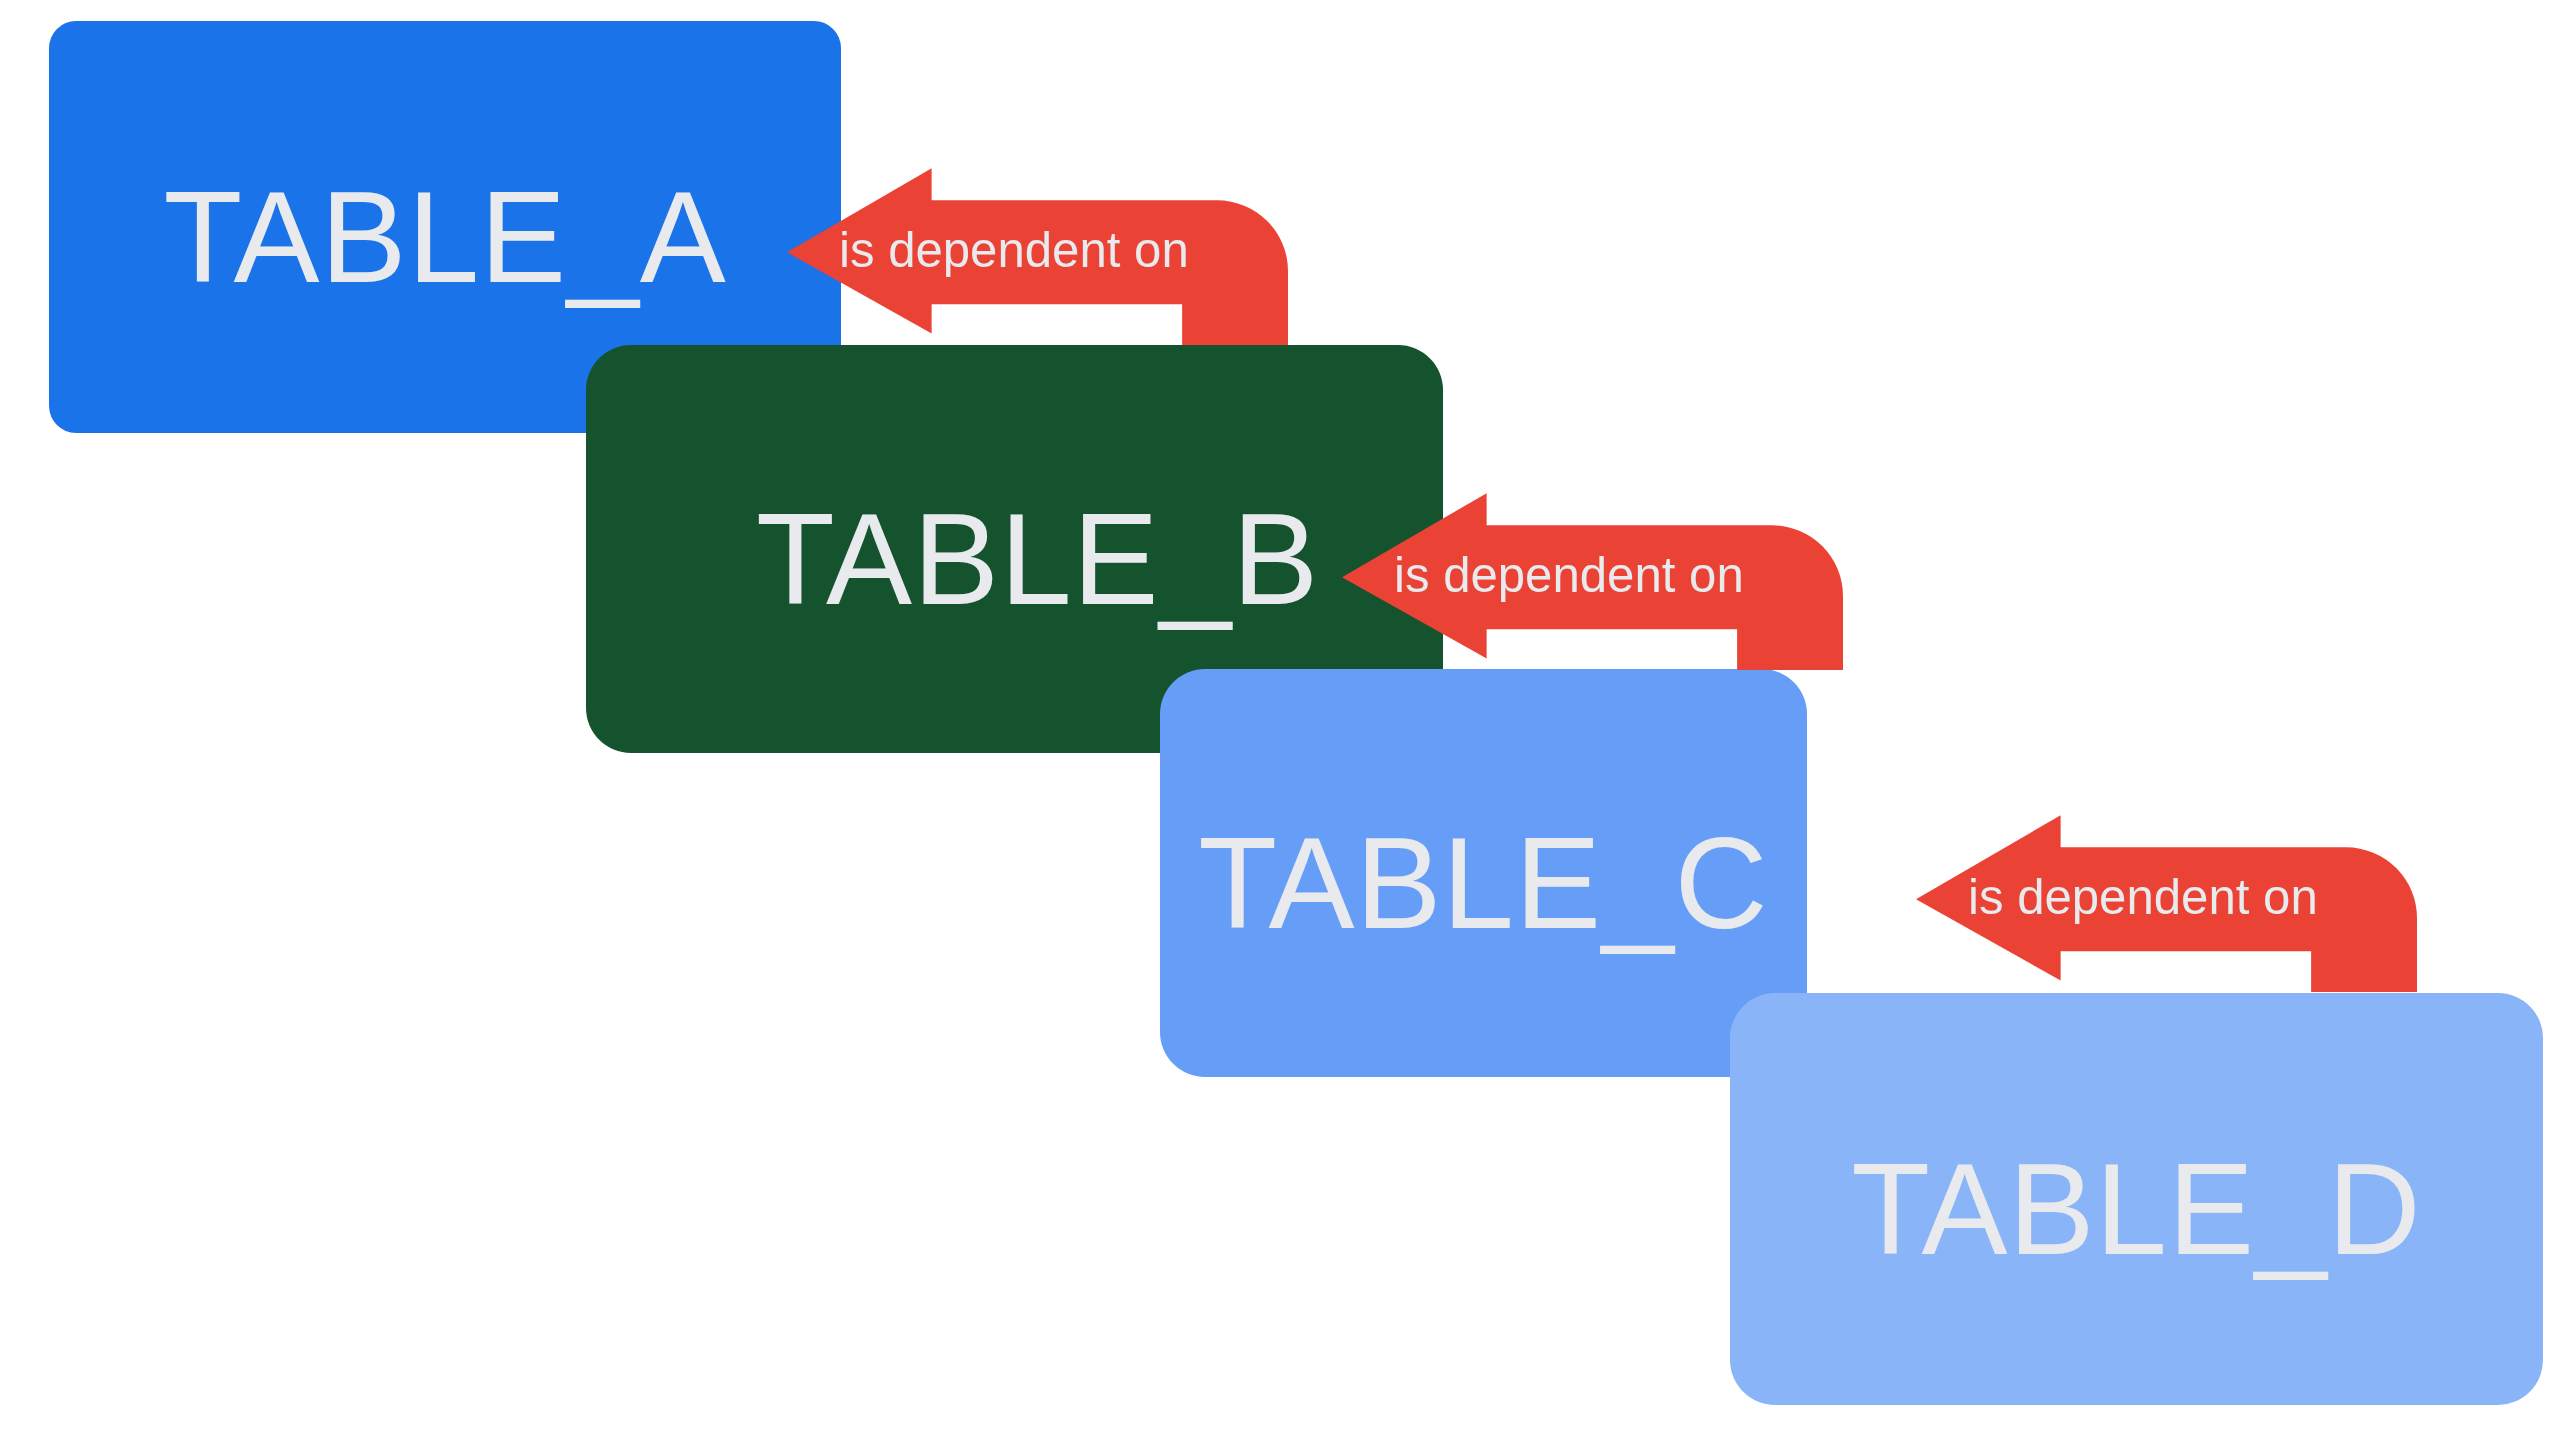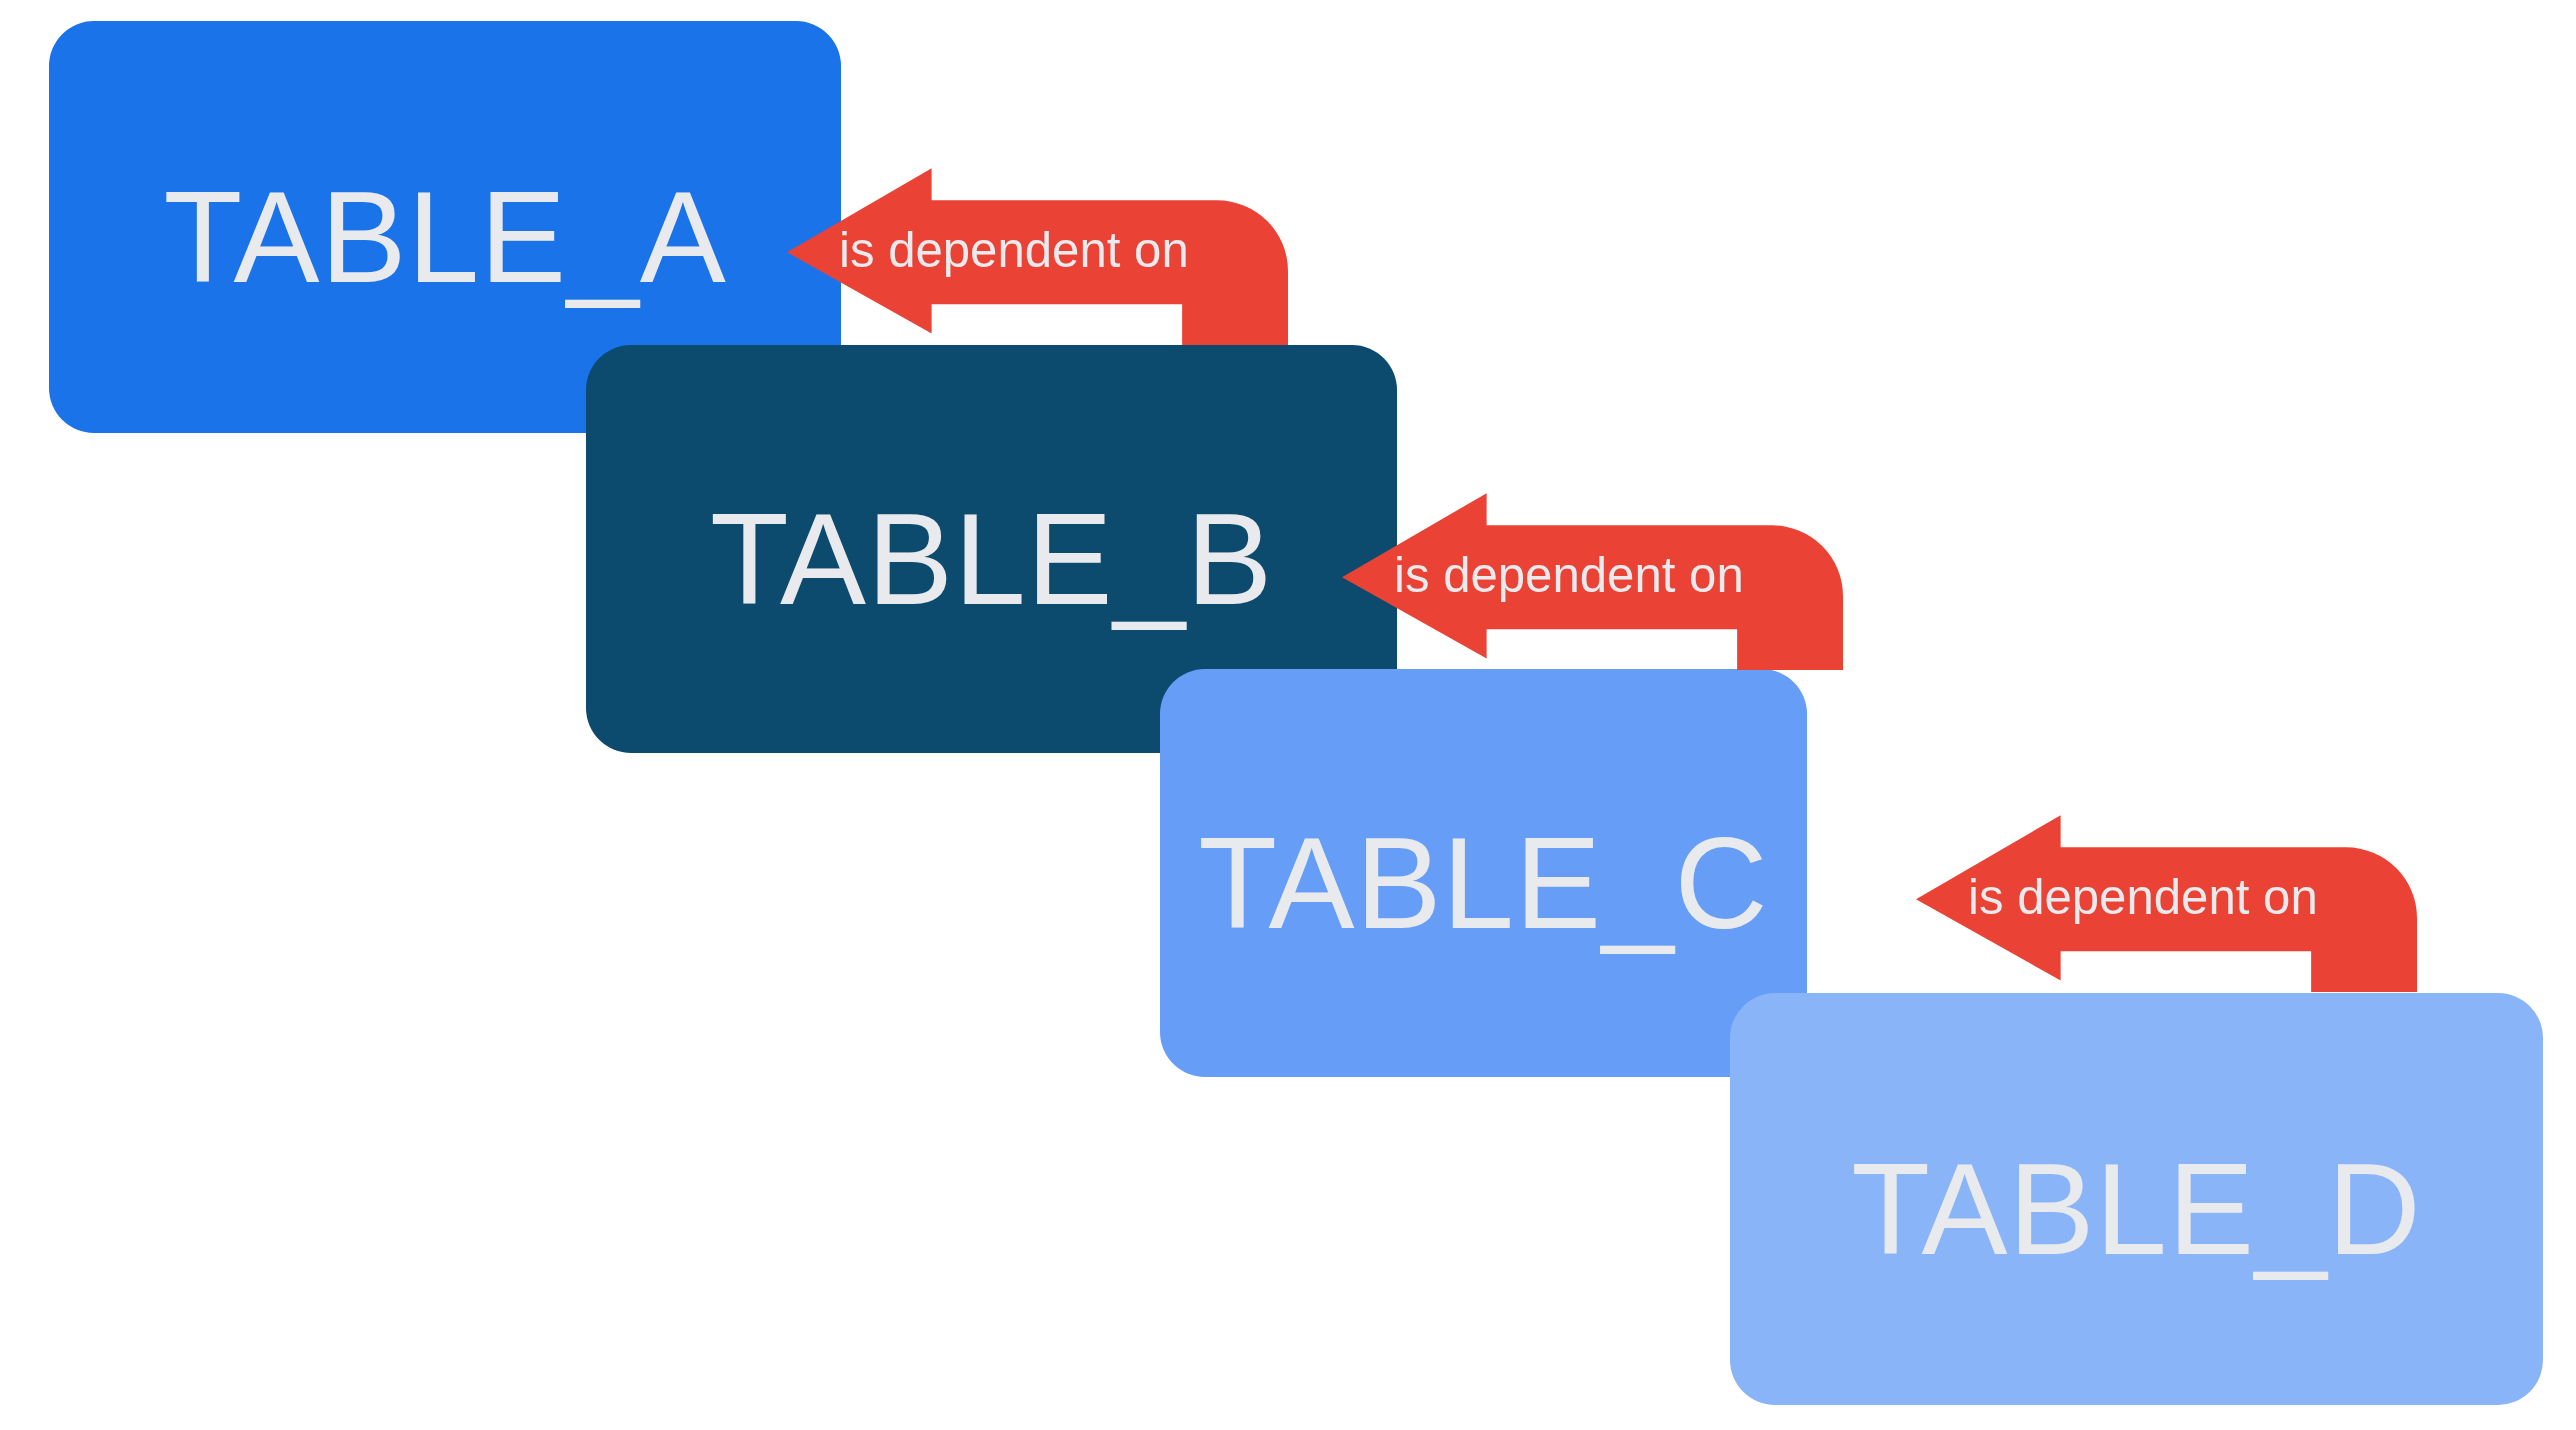--- a/index.html
+++ b/index.html
@@ -52,25 +52,25 @@
     font-family: "Liberation Sans", sans-serif;
     font-size: 52px;
     letter-spacing: 0;
   }
 </style>
 </head>
 <body>
 
 <div class="canvas">
 
-  <div class="table-box box-a" style="background-color: rgb(26, 115, 232);">
+  <div class="table-box box-a" style="background-color: rgb(26, 115, 232); border-radius: 27px;">
     <span class="table-label">TABLE_A</span>
   </div>
 
-  <div class="table-box box-b" style="background-color: #0c4a6e;">
+  <div class="table-box box-b" style="background-color: #14532d; padding-left: 46px;">
     <span class="table-label">TABLE_B</span>
   </div>
 
   <div class="table-box box-c" style="background-color: rgb(102, 157, 246);">
     <span class="table-label">TABLE_C</span>
   </div>
 
   <div class="table-box box-d" style="background-color: rgb(138, 180, 248);">
     <span class="table-label">TABLE_D</span>
   </div>

